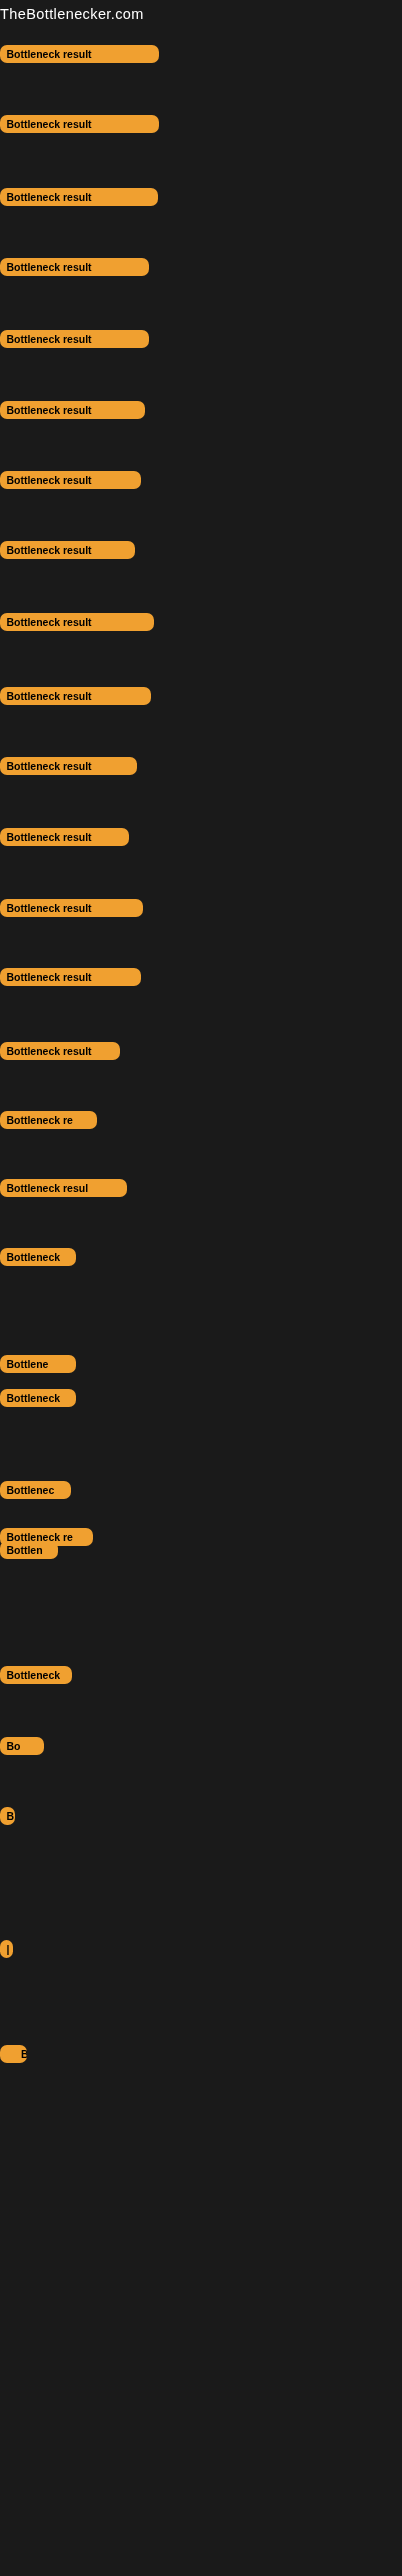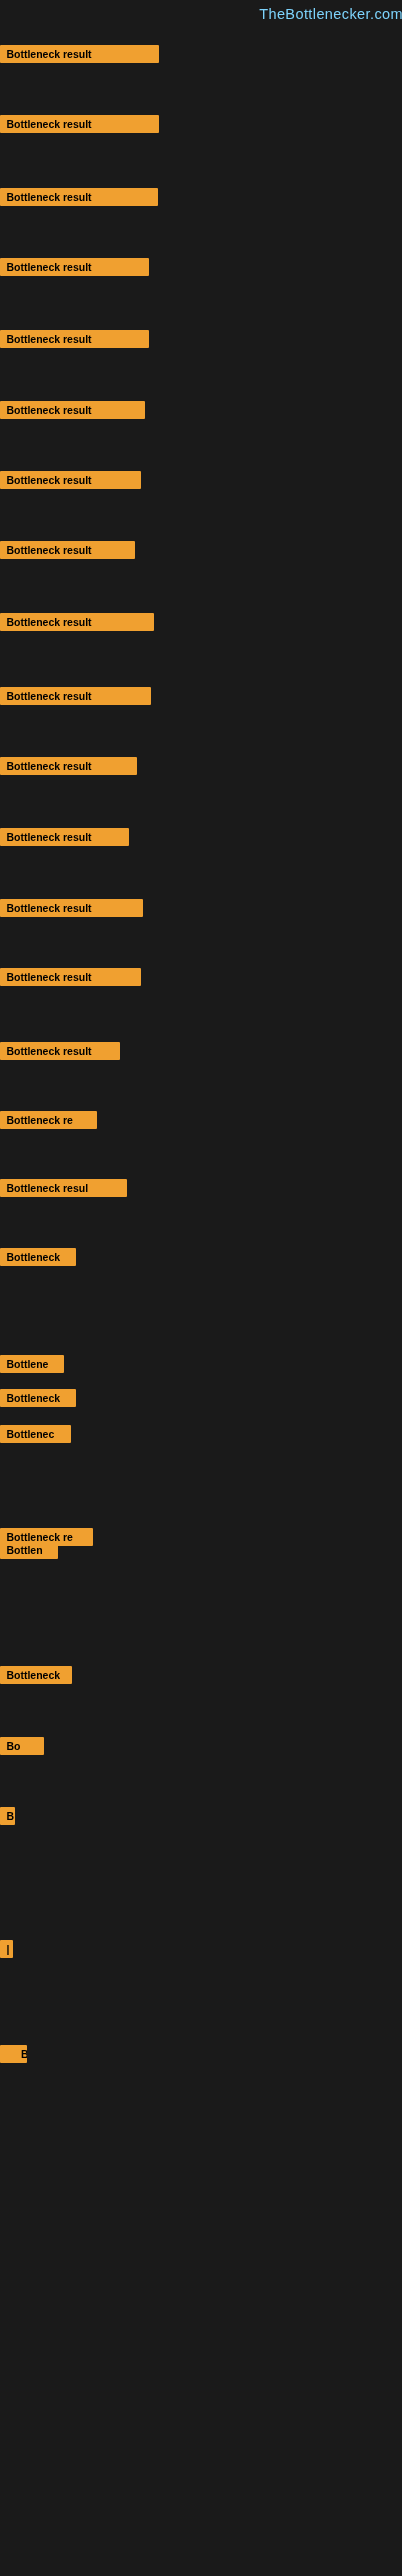--- a/index.html
+++ b/index.html
@@ -8,35 +8,35 @@
       box-sizing: border-box;
     }
     body {
       width: 403px;
       min-height: 2576px;
       background-color: #1a1a1a;
       font-family: Arial, sans-serif;
       position: relative;
     }
     .site-title {
-      text-align: right;
-      color: #7dd3fc;
+      text-align: left;
+      color: #ffffff;
       font-size: 14.5px;
       padding: 6.4px 0;
       letter-spacing: 0.4px;
     }
     .bottleneck-item {
       position: absolute;
       left: 0;
       background-color: #f0a030;
       color: #000;
       font-size: 10.5px;
       font-weight: bold;
       padding: 3.2px 6.4px;
-      border-radius: 1px;
+      border-radius: 7px;
       white-space: nowrap;
       overflow: hidden;
     }
   </style>
 </head>
 <body>
 
 <div class="site-title" id="site-title">TheBottlenecker.com</div>
 
 <div id="items-container">
@@ -51,23 +51,23 @@
     <div class="bottleneck-item" style="top: 613px; width: 154px;">Bottleneck result</div>
     <div class="bottleneck-item" style="top: 687px; width: 151px;">Bottleneck result</div>
     <div class="bottleneck-item" style="top: 757px; width: 137px;">Bottleneck result</div>
     <div class="bottleneck-item" style="top: 828px; width: 129px;">Bottleneck result</div>
     <div class="bottleneck-item" style="top: 899px; width: 143px;">Bottleneck result</div>
     <div class="bottleneck-item" style="top: 968px; width: 141px;">Bottleneck result</div>
     <div class="bottleneck-item" style="top: 1042px; width: 120px;">Bottleneck result</div>
     <div class="bottleneck-item" style="top: 1111px; width: 97px;">Bottleneck re</div>
     <div class="bottleneck-item" style="top: 1179px; width: 127px;">Bottleneck resul</div>
     <div class="bottleneck-item" style="top: 1248px; width: 76px;">Bottleneck</div>
-    <div class="bottleneck-item" style="top: 1355px; width: 64px;">Bottlene</div>
+    <div class="bottleneck-item" style="top: 1355px; width: 76px;">Bottlene</div>
     <div class="bottleneck-item" style="top: 1389px; width: 76px;">Bottleneck</div>
-    <div class="bottleneck-item" style="top: 1425px; width: 71px;">Bottlenec</div>
+    <div class="bottleneck-item" style="top: 1481px; width: 71px;">Bottlenec</div>
     <div class="bottleneck-item" style="top: 1528px; width: 93px;">Bottleneck re</div>
     <div class="bottleneck-item" style="top: 1541px; width: 58px;">Bottlen</div>
     <div class="bottleneck-item" style="top: 1666px; width: 72px;">Bottleneck</div>
     <div class="bottleneck-item" style="top: 1737px; width: 44px;">Bo</div>
     <div class="bottleneck-item" style="top: 1807px; width: 14.5px;">B</div>
     <div class="bottleneck-item" style="top: 1940px; width: 8px;">|</div>
     <div class="bottleneck-item" style="top: 2045px; width: 26px; padding-left: 21px;">Bot</div>
   </div>
 
 

